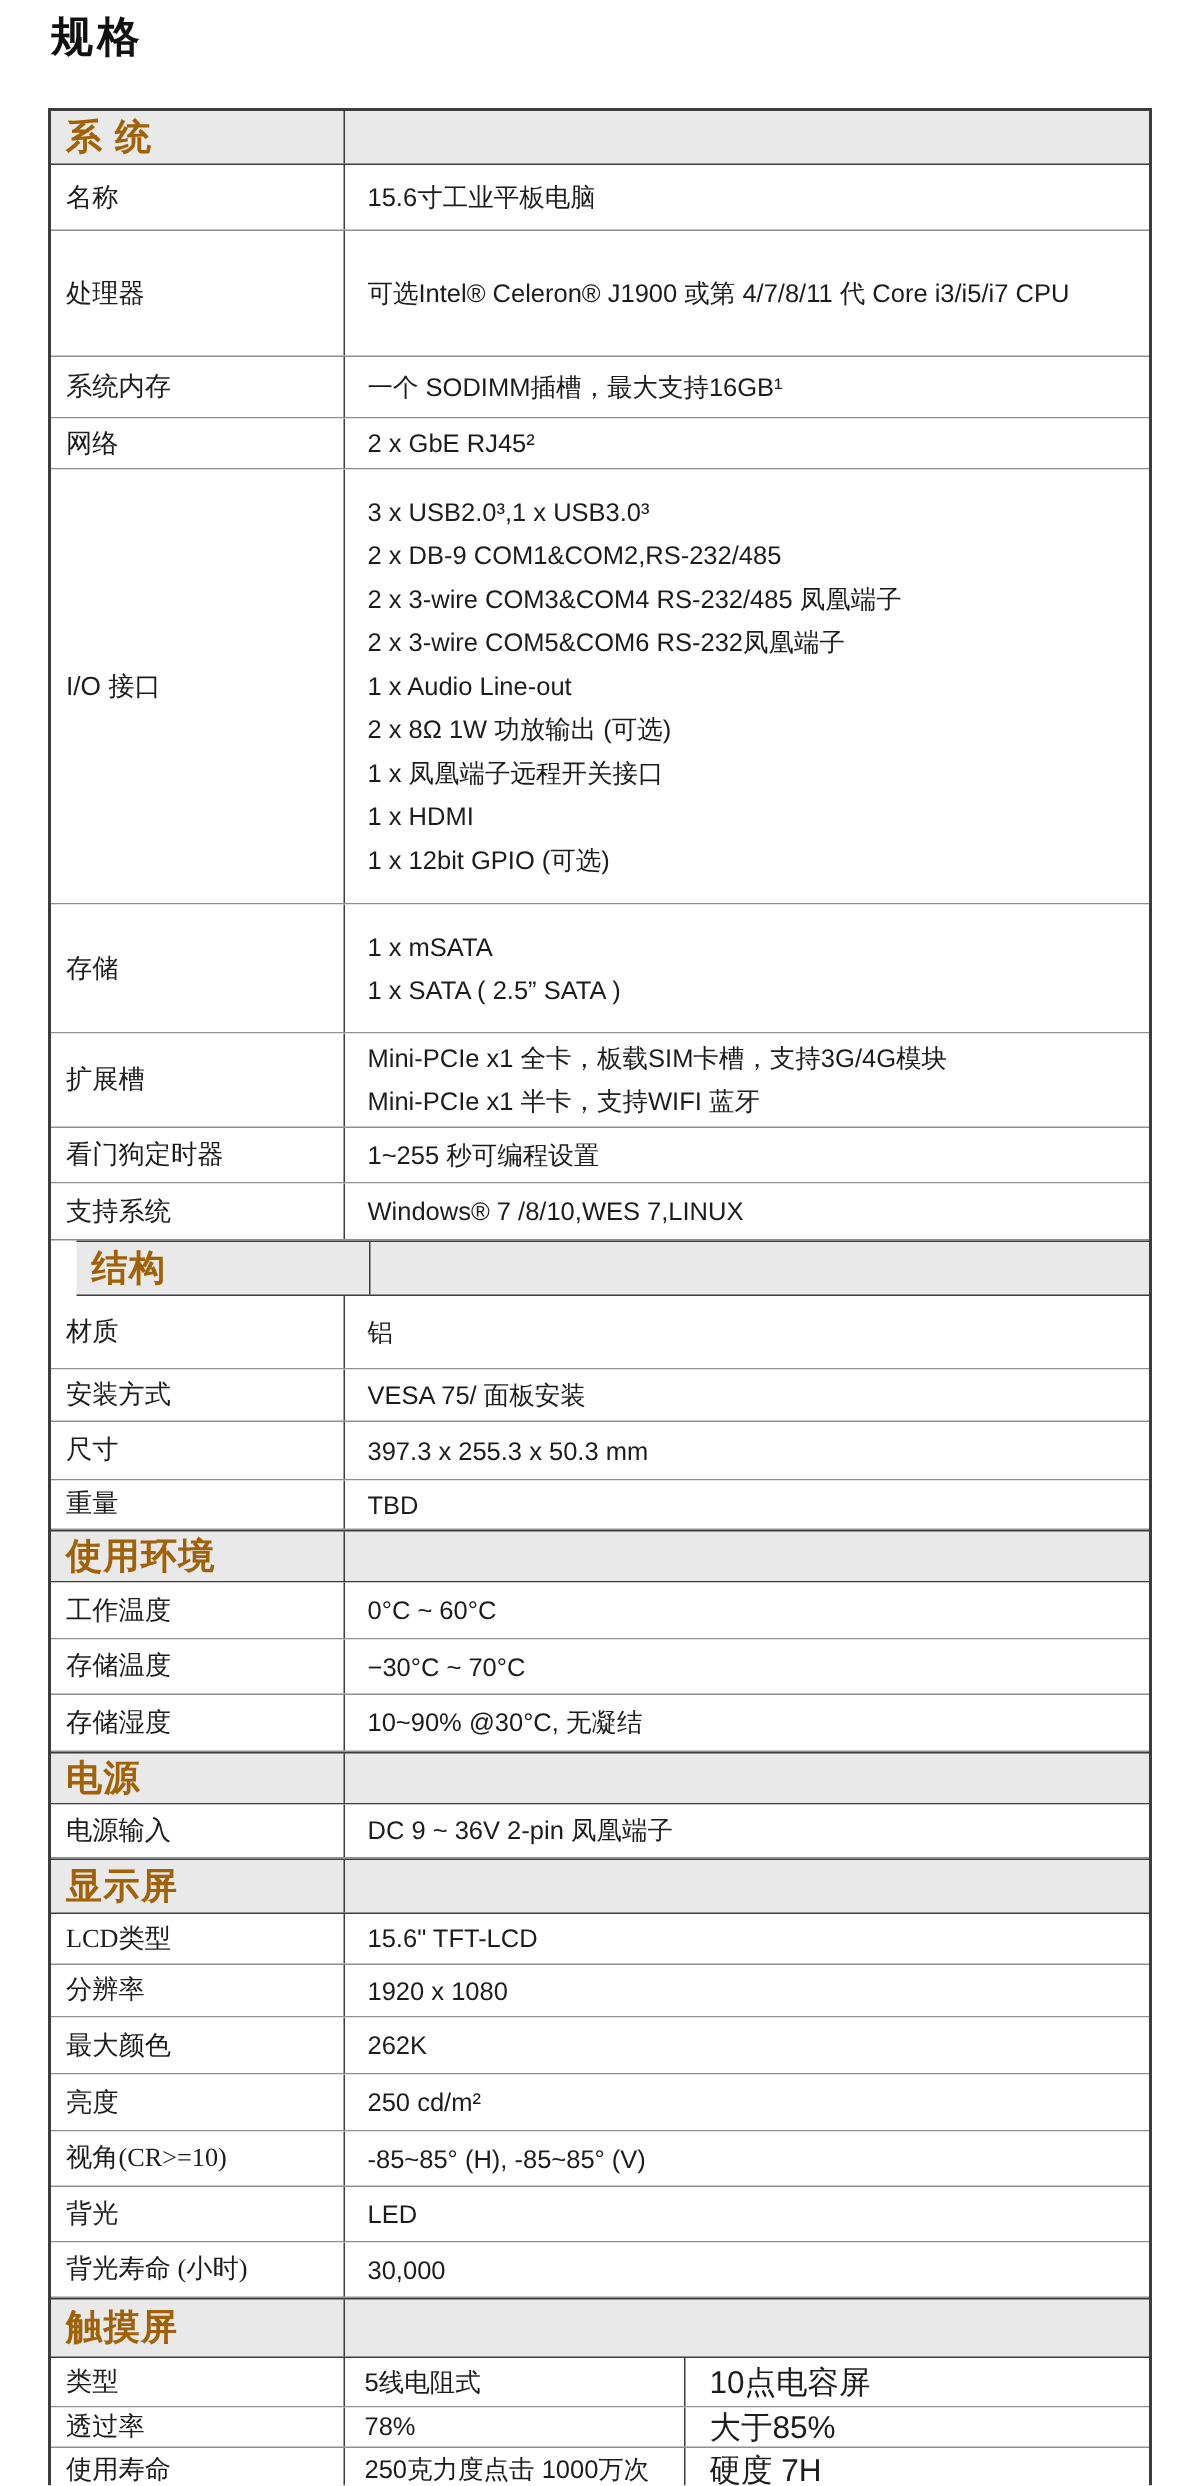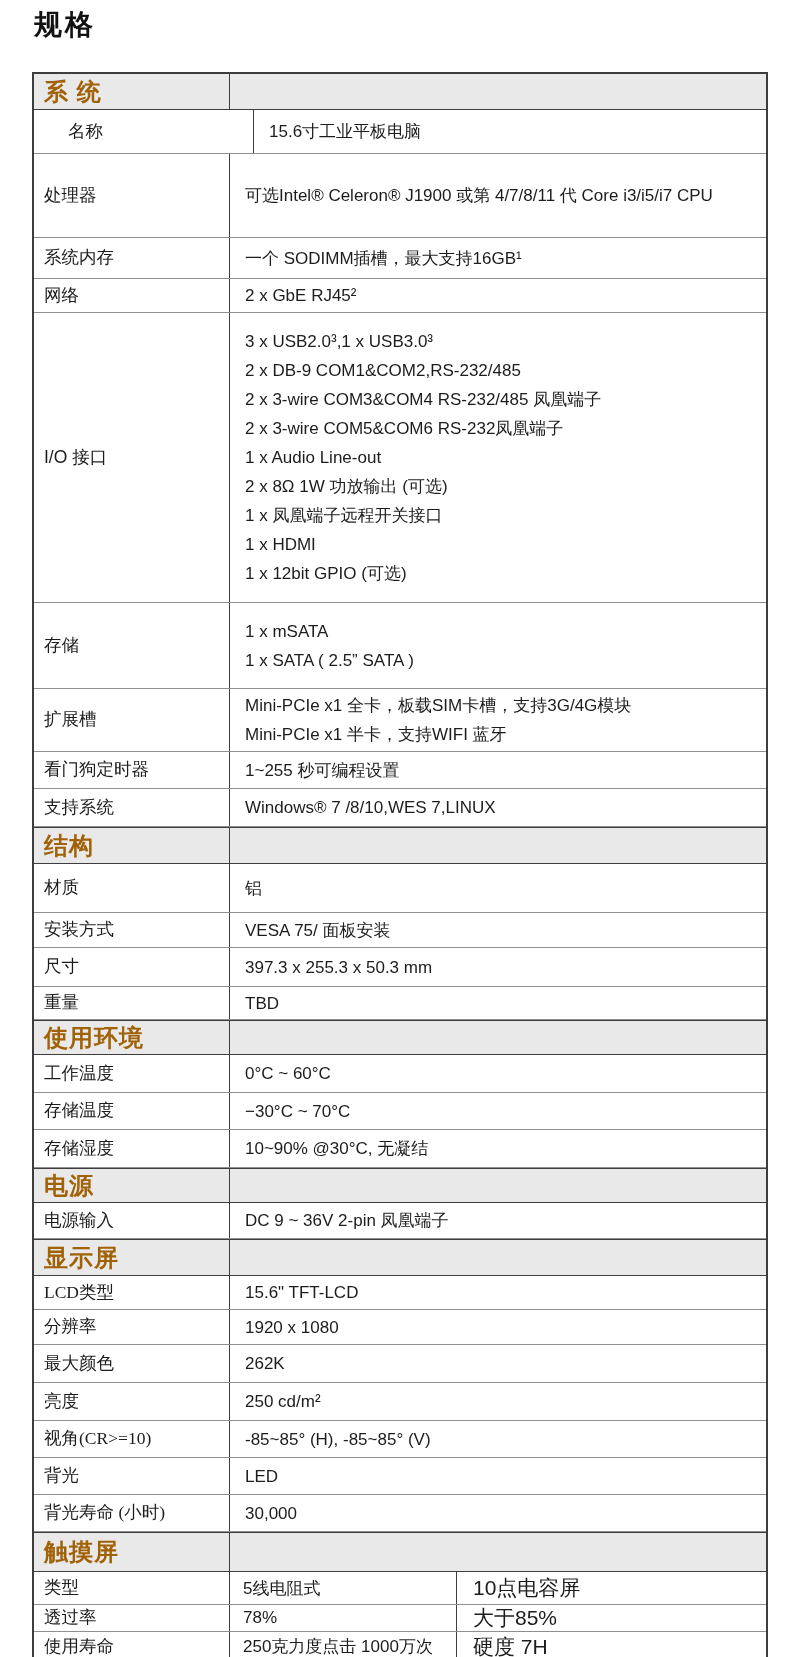--- a/index.html
+++ b/index.html
@@ -93,21 +93,21 @@
 </head>
 <body>
 
 <div class="page" data-name="spec-page">
   <h1 class="page-title" data-name="page-title">规格</h1>
   <div class="spec-table" id="spec-table" data-name="spec-table">
       <div class="row section" data-name="section-row" style="height: 36px;">
         <div class="cell label" data-name="section-header-label">系 统</div>
         <div class="cell" data-name="section-header-spacer"></div>
       </div>
-      <div class="row kv" data-name="spec-row" style="height: 44px; padding-left: 24px;">
+      <div class="row kv" data-name="spec-row" style="height: 44px;">
         <div class="cell label" data-name="row-label">名称</div>
         <div class="cell value" data-name="row-value">
           <div class="line" data-name="row-value-line">15.6寸工业平板电脑</div>
         </div>
       </div>
       <div class="row kv wrap" data-name="spec-row" style="height: 84px;">
         <div class="cell label" data-name="row-label">处理器</div>
         <div class="cell value" data-name="row-value">
           <div class="line" data-name="row-value-line">可选Intel® Celeron® J1900 或第 4/7/8/11 代 Core i3/i5/i7 CPU</div>
         </div>
@@ -157,21 +157,21 @@
         <div class="cell value" data-name="row-value">
           <div class="line" data-name="row-value-line">1~255 秒可编程设置</div>
         </div>
       </div>
       <div class="row kv" data-name="spec-row" style="height: 38px;">
         <div class="cell label" data-name="row-label">支持系统</div>
         <div class="cell value" data-name="row-value">
           <div class="line" data-name="row-value-line">Windows® 7 /8/10,WES 7,LINUX</div>
         </div>
       </div>
-      <div class="row section" data-name="section-row" style="height: 37px;">
+      <div class="row section" data-name="section-row" style="height: 37px; margin-left: 17px;">
         <div class="cell label" data-name="section-header-label">结构</div>
         <div class="cell" data-name="section-header-spacer"></div>
       </div>
       <div class="row kv serif" data-name="spec-row" style="height: 49px;">
         <div class="cell label" data-name="row-label">材质</div>
         <div class="cell value" data-name="row-value">
           <div class="line" data-name="row-value-line">铝</div>
         </div>
       </div>
       <div class="row kv serif" data-name="spec-row" style="height: 35px;">

